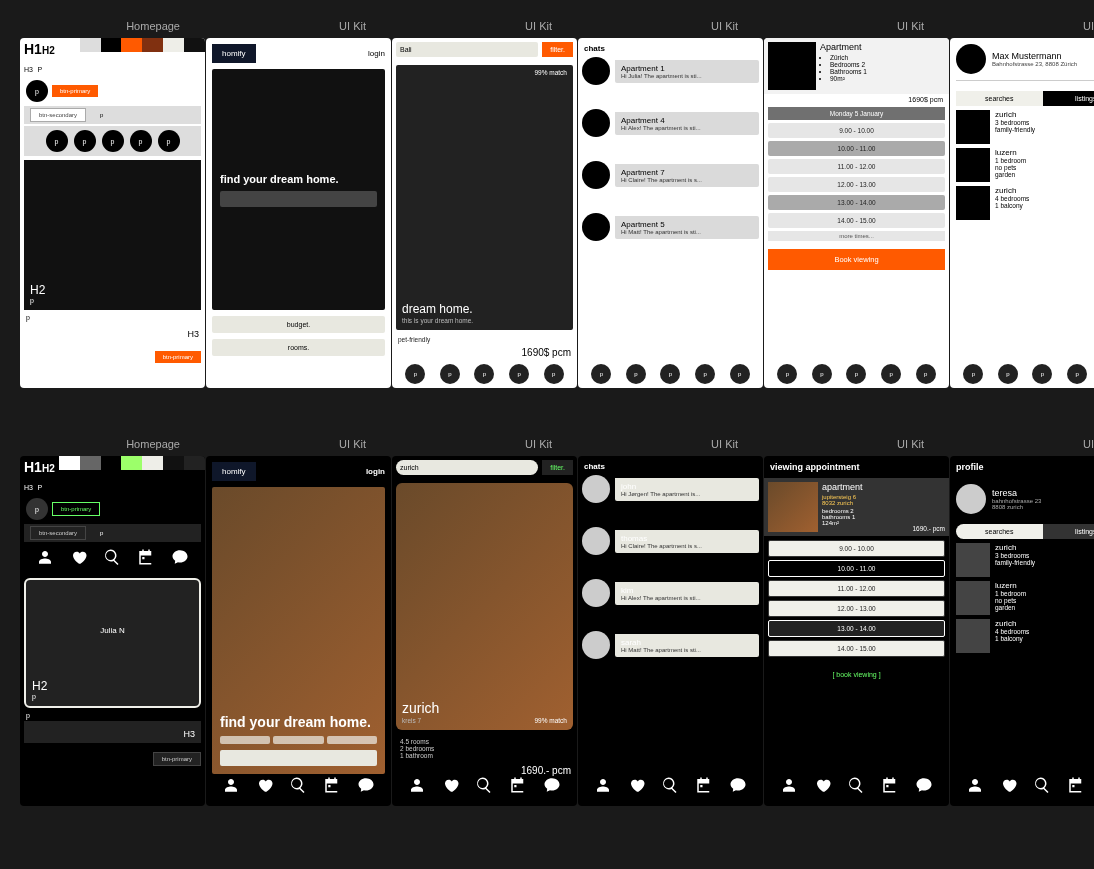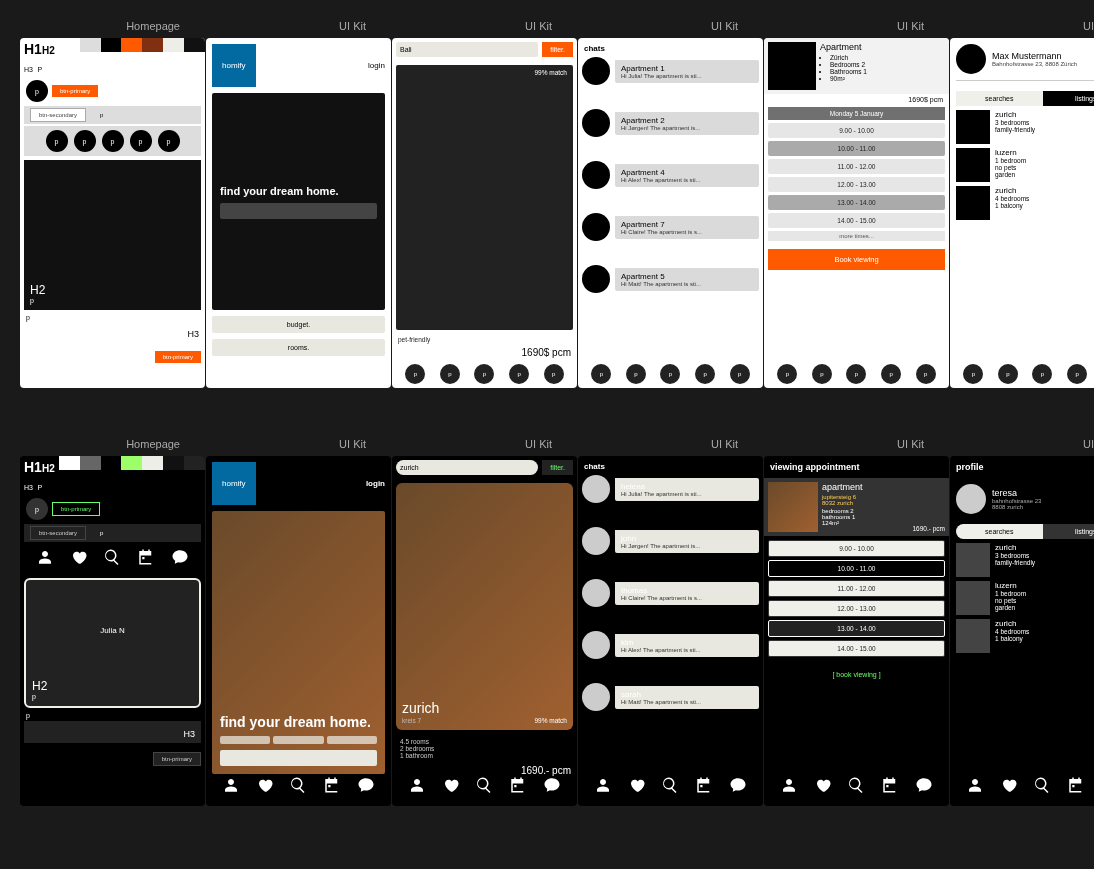--- a/index.html
+++ b/index.html
@@ -24,21 +24,21 @@
 .tabbar.light-tb .ic { background:#222; border-radius:50%; color:#fff; font-size:6px; }
 .frame-inner { position:absolute; top:0; left:0; right:0; bottom:26px; display:flex; flex-direction:column; }
 .fi-pad { padding:6px; }
 
 
 .h1h2 { font-size:14px; font-weight:bold; }
 .h3p { font-size:7px; }
 
 
 .homify-bar { display:flex; justify-content:space-between; align-items:center; font-size:8px; }
-.homify-btn { background:#0369a1; color:#fff; font-size:8px; padding:17px 10px; }
+.homify-btn { background:#0f172a; color:#fff; font-size:8px; padding:5px 10px; }
 .hero { background:#111; flex:1; display:flex; flex-direction:column; justify-content:center; padding:8px; border-radius:2px; gap:6px; }
 .hero h2 { font-size:11px; }
 .search-row { display:flex; gap:4px; }
 .search-inp { flex:1; background:#444; height:16px; border:none; border-radius:2px; }
 .search-inp.lgt { background:#e8e8e0; }
 .form-btn { background:#e8e8e0; color:#000; font-size:7px; text-align:center; padding:5px 0; border-radius:2px; }
 
 
 .filter-bar { display:flex; gap:4px; margin:4px; }
 .filter-inp { flex:1; background:#e8e8e0; font-size:7px; padding:4px; border:none; border-radius:2px; }
@@ -191,20 +191,24 @@
   <div class="col">
     <div class="col-label">UI Kit</div>
     <div class="frame light">
       <div class="frame-inner">
         <div class="filter-bar">
           <input class="filter-inp" value="Bali" style="">
           <button class="filter-btn">filter.</button>
         </div>
         <div class="card">
           <span class="match">99% match</span>
+          <div class="card-body">
+            <h3>dream home.</h3>
+            <div class="sub">this is your dream home.</div>
+          </div>
         </div>
         <div class="tag">pet-friendly</div>
         <div class="price">1690$ pcm</div>
       </div>
       <div class="tabbar light-tb" id="tb1">
             <div class="ic">p</div>
             <div class="ic">p</div>
             <div class="ic">p</div>
             <div class="ic">p</div>
             <div class="ic">p</div>
@@ -216,27 +220,20 @@
     <div class="col-label">UI Kit</div>
     <div class="frame light">
       <div class="frame-inner">
         <div class="chat-hdr">chats</div>
         <div class="chat-list" id="chats-light">
               <div class="chat-row">
                 <div class="chat-av"></div>
                 <div class="chat-bub">
                   <div class="nm">Apartment 1</div>
                   <div class="msg">Hi Julia! The apartment is sti...</div>
-                </div>
-              </div>
-              <div class="chat-row">
-                <div class="chat-av"></div>
-                <div class="chat-bub">
-                  <div class="nm">Apartment 2</div>
-                  <div class="msg">Hi Jørgen! The apartment is...</div>
                 </div>
               </div>
               <div class="chat-row">
                 <div class="chat-av"></div>
                 <div class="chat-bub">
                   <div class="nm">Apartment 4</div>
                   <div class="msg">Hi Alex! The apartment is sti...</div>
                 </div>
               </div>
               <div class="chat-row">
@@ -508,27 +505,20 @@
           </div>
     </div>
   </div>
 
   <div class="col">
     <div class="col-label">UI Kit</div>
     <div class="frame dark">
       <div class="frame-inner">
         <div class="chat-hdr" style="color:#fff;">chats</div>
         <div class="chat-list" id="chats-dark">
-              <div class="chat-row dk">
-                <div class="chat-av" style="background:#ccc;"></div>
-                <div class="chat-bub">
-                  <div class="nm">helena</div>
-                  <div class="msg">Hi Julia! The apartment is sti...</div>
-                </div>
-              </div>
               <div class="chat-row dk">
                 <div class="chat-av" style="background:#ccc;"></div>
                 <div class="chat-bub">
                   <div class="nm">john</div>
                   <div class="msg">Hi Jørgen! The apartment is...</div>
                 </div>
               </div>
               <div class="chat-row dk">
                 <div class="chat-av" style="background:#ccc;"></div>
                 <div class="chat-bub">

